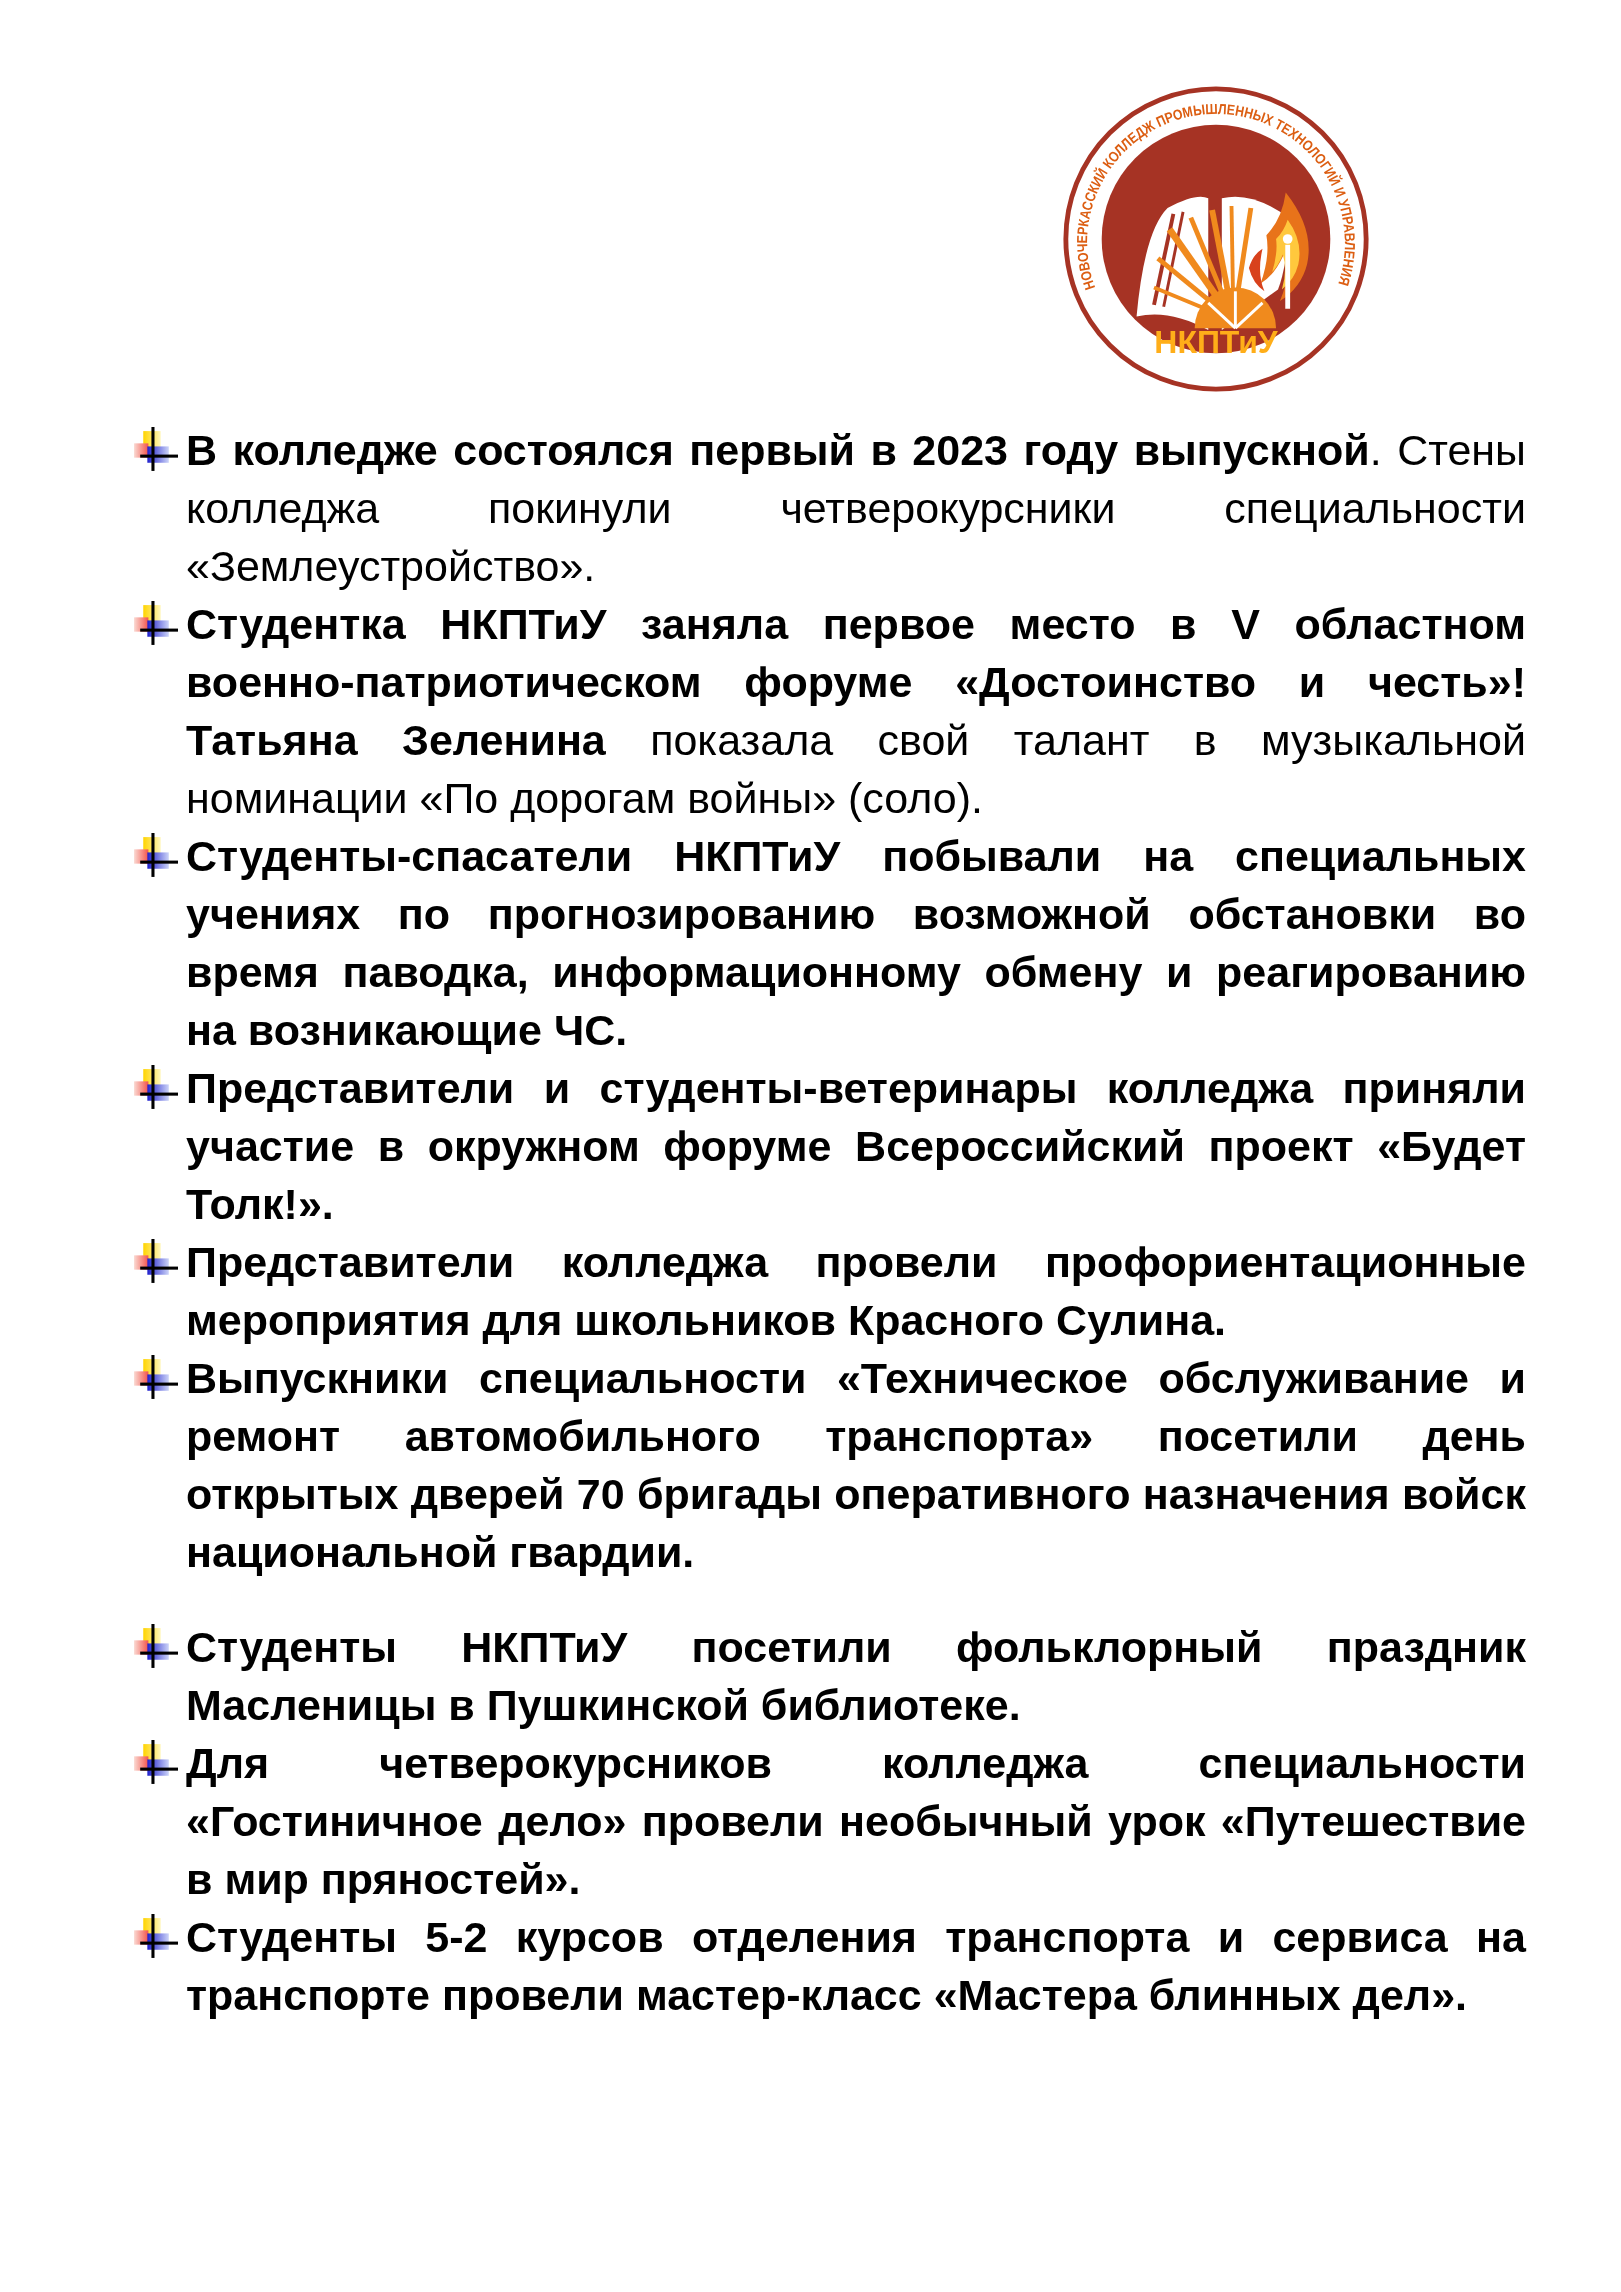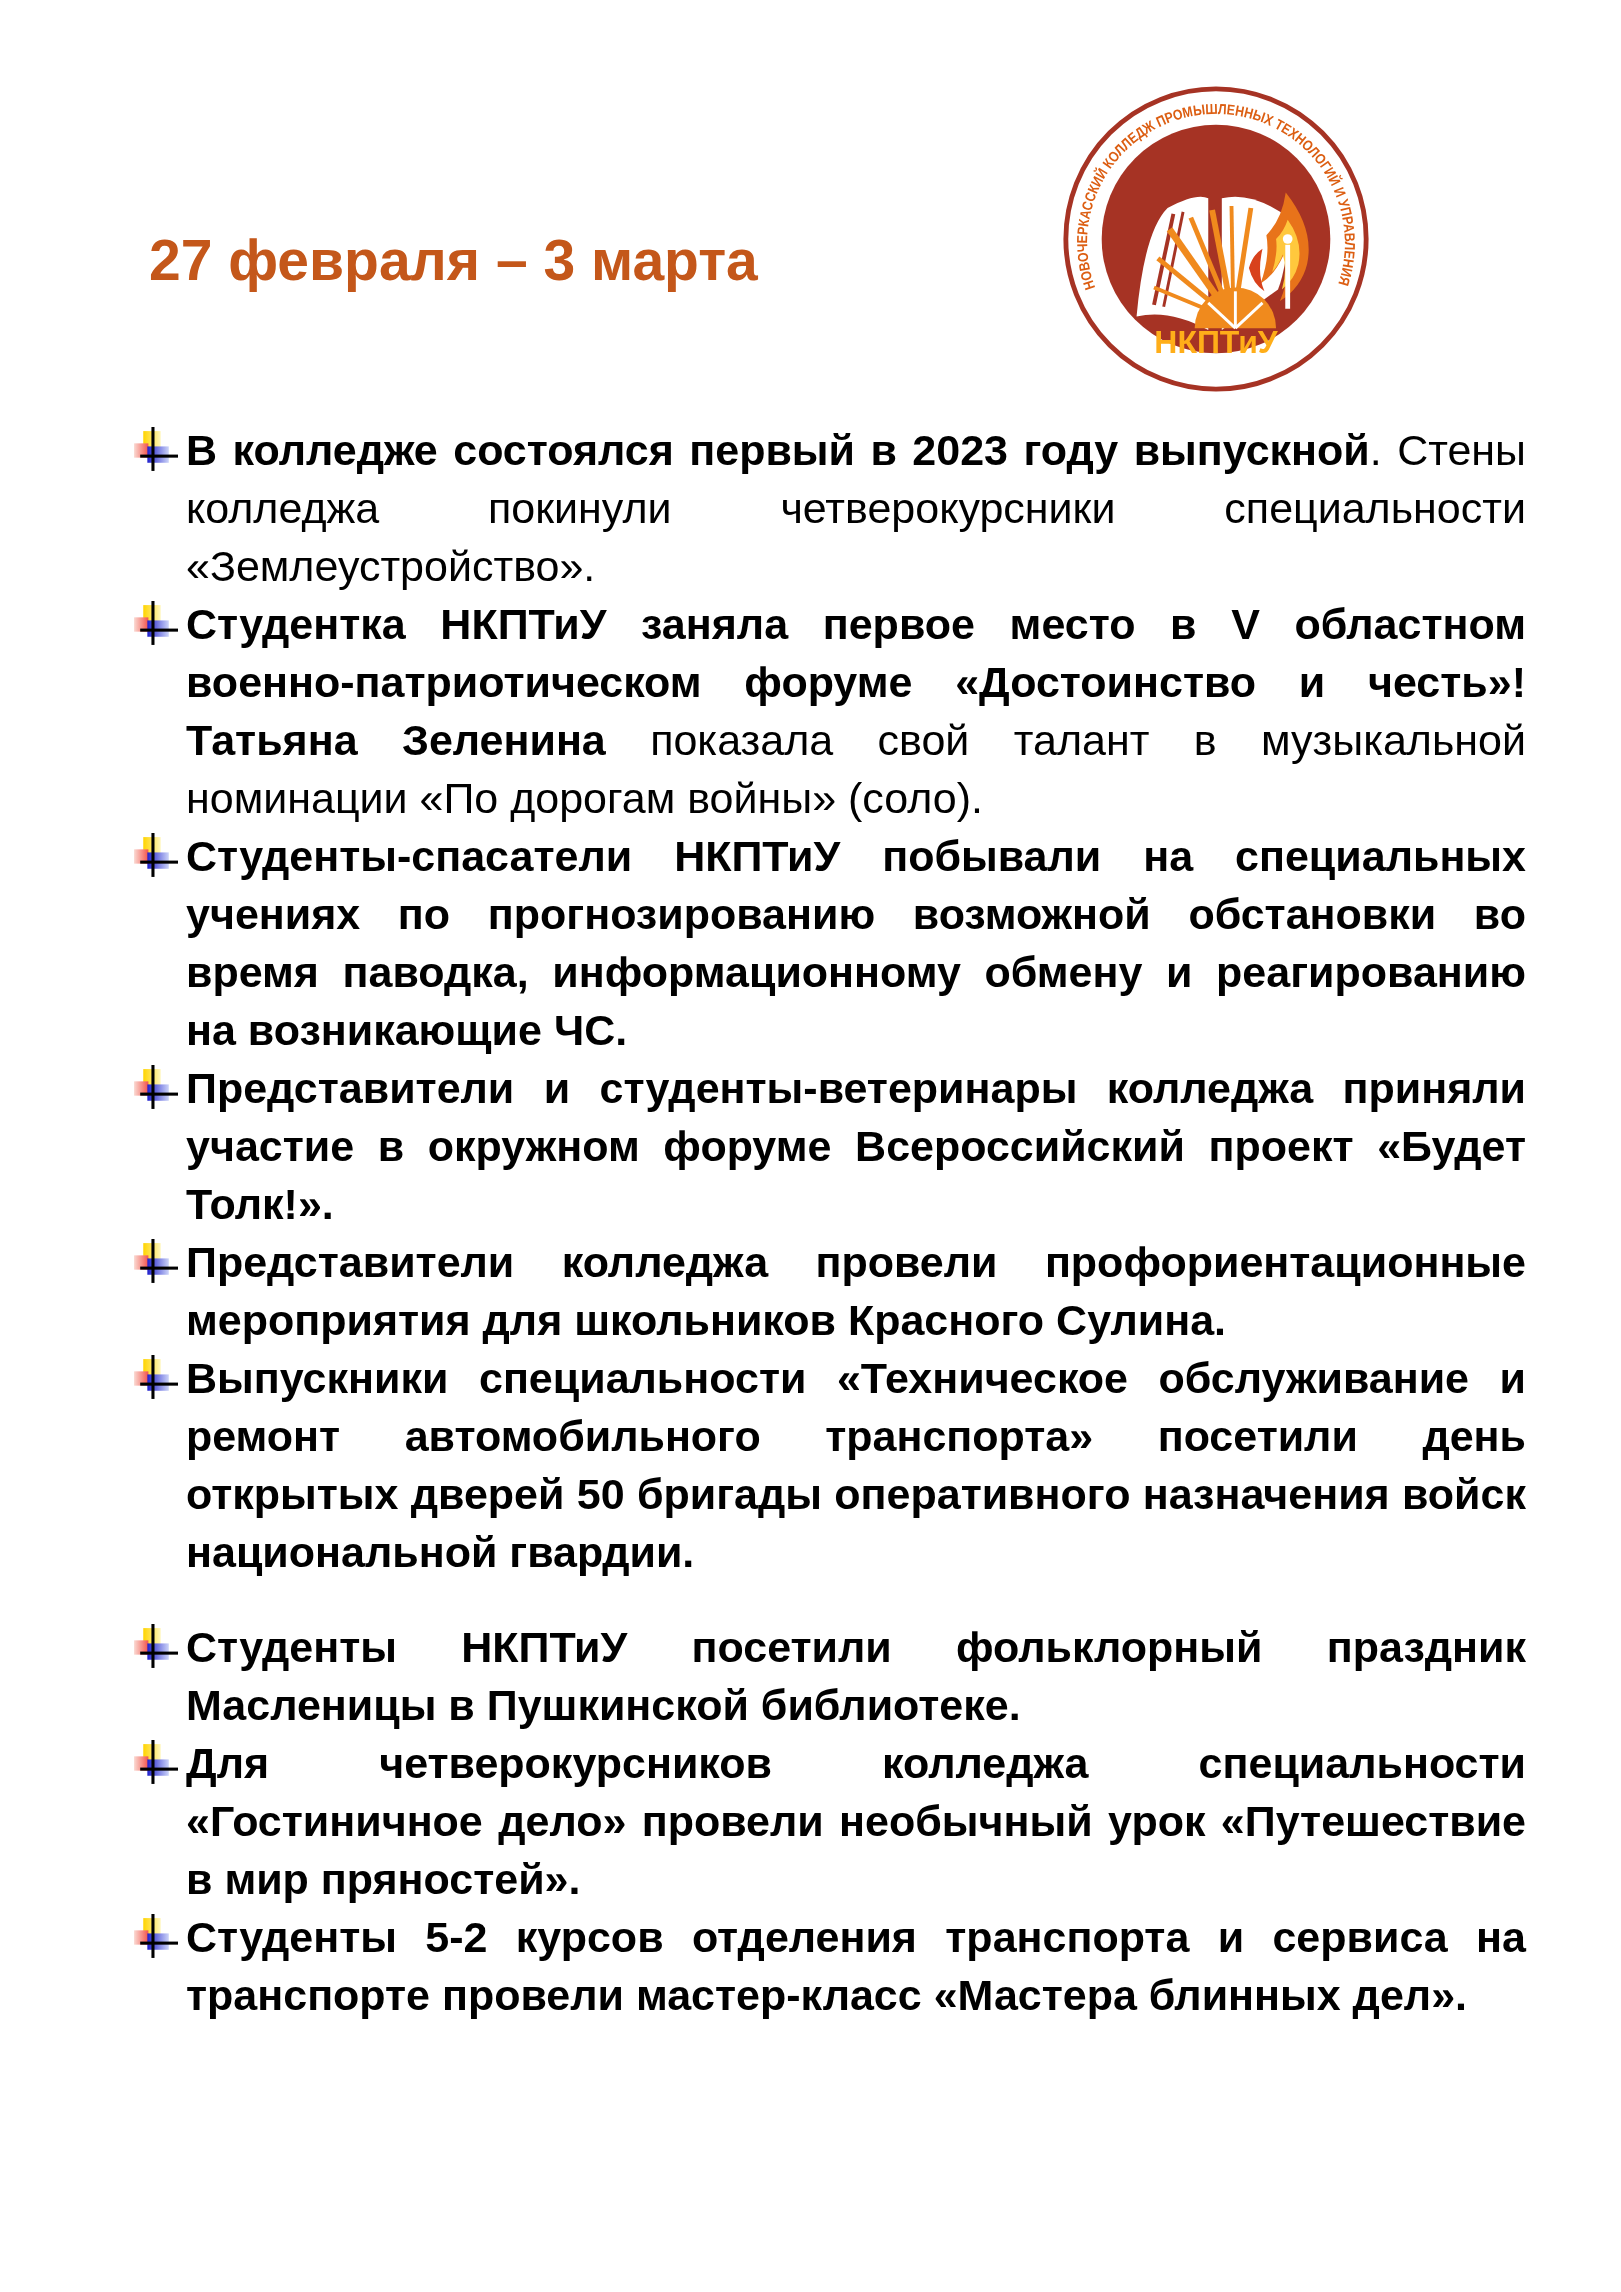--- a/index.html
+++ b/index.html
@@ -43,21 +43,20 @@
   .bullet{
     position:absolute;left:-55px;top:5.9px;
     width:47px;height:47px;display:block;
   }
 </style>
 </head>
 <body>
 
 <div class="page">
 
-  <h2 class="subtitle">27 февраля – 3 марта</h2>
 
   <div class="logo">
     <svg viewBox="0 0 320 320" width="310" height="310">
       <circle cx="160" cy="160" r="155" fill="#FFFFFF" stroke="#A63324" stroke-width="5"></circle>
       <circle cx="160" cy="160" r="118" fill="#A63324"></circle>
       <defs>
         <path id="ringArc" d="M 36 212 A 133 133 0 1 1 284 212" fill="none"></path>
       </defs>
       <text font-size="15" font-weight="bold" fill="#DC5E12">
         <textPath href="#ringArc" startOffset="2" textLength="508" lengthAdjust="spacingAndGlyphs">НОВОЧЕРКАССКИЙ КОЛЛЕДЖ ПРОМЫШЛЕННЫХ ТЕХНОЛОГИЙ И УПРАВЛЕНИЯ</textPath>
@@ -253,21 +252,21 @@
                 <stop offset="1" stop-color="#CCD4F8"></stop>
           </linearGradient>
         </defs>
         <rect x="12" y="4" width="17" height="17" fill="url(#gy)"></rect>
         <rect x="3" y="16" width="14" height="14" fill="url(#gr)"></rect>
         <rect x="16" y="19" width="21" height="16" fill="url(#gb)"></rect>
         <rect x="20" y="0" width="3" height="43" fill="#000000"></rect>
         <rect x="9" y="27" width="37" height="3" fill="#000000"></rect>
       </svg>
     </span>
-    <p class="runs"><span class="b">Выпускники специальности «Техническое обслуживание и ремонт автомобильного транспорта» посетили день открытых дверей 50 бригады оперативного назначения войск национальной гвардии.</span></p>
+    <p class="runs"><span class="b">Выпускники специальности «Техническое обслуживание и ремонт автомобильного транспорта» посетили день открытых дверей 70 бригады оперативного назначения войск национальной гвардии.</span></p>
   </div>
 
   <div class="item gap-top">
     <span class="bullet">
       <svg viewBox="0 0 46 46" width="47" height="47">
         <defs>
           <linearGradient id="gy" x1="0" y1="0" x2="1" y2="0">
             <stop offset="0" stop-color="#FFD400"></stop>
                 <stop offset="1" stop-color="#FFF6B8"></stop>
           </linearGradient>

